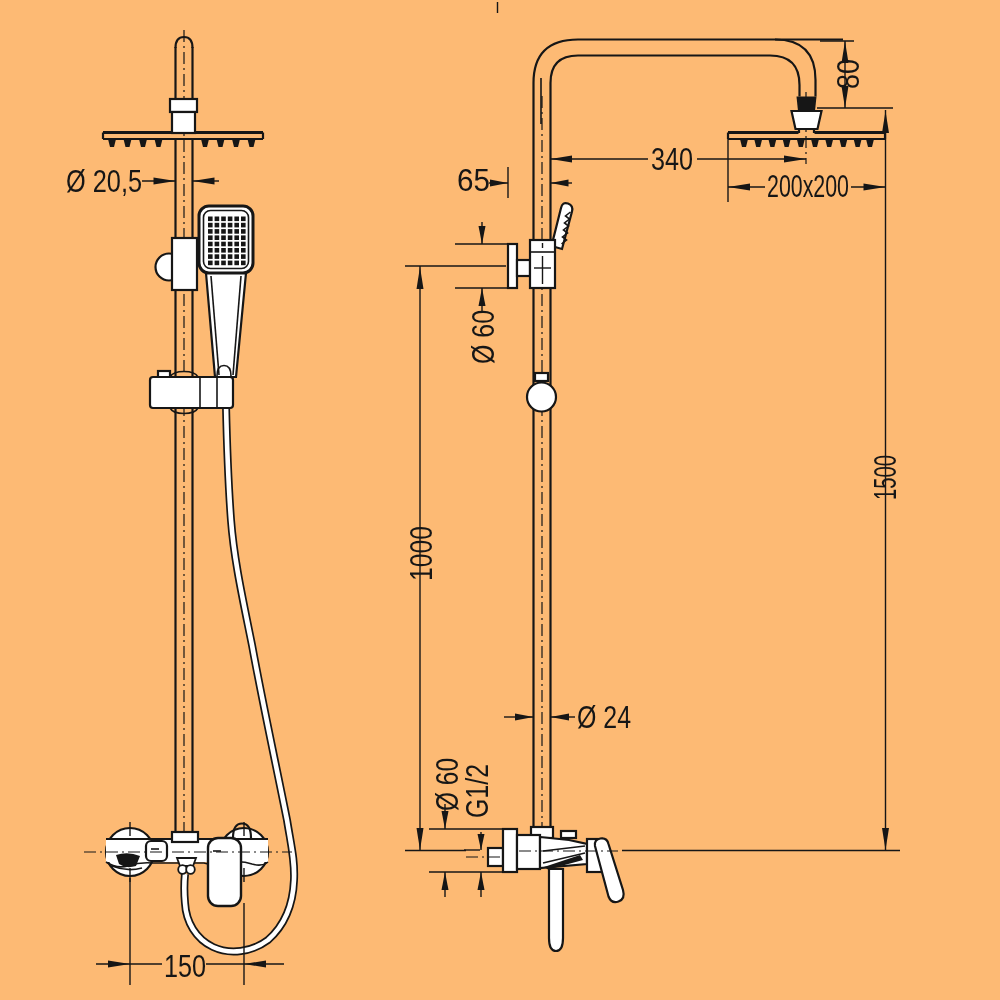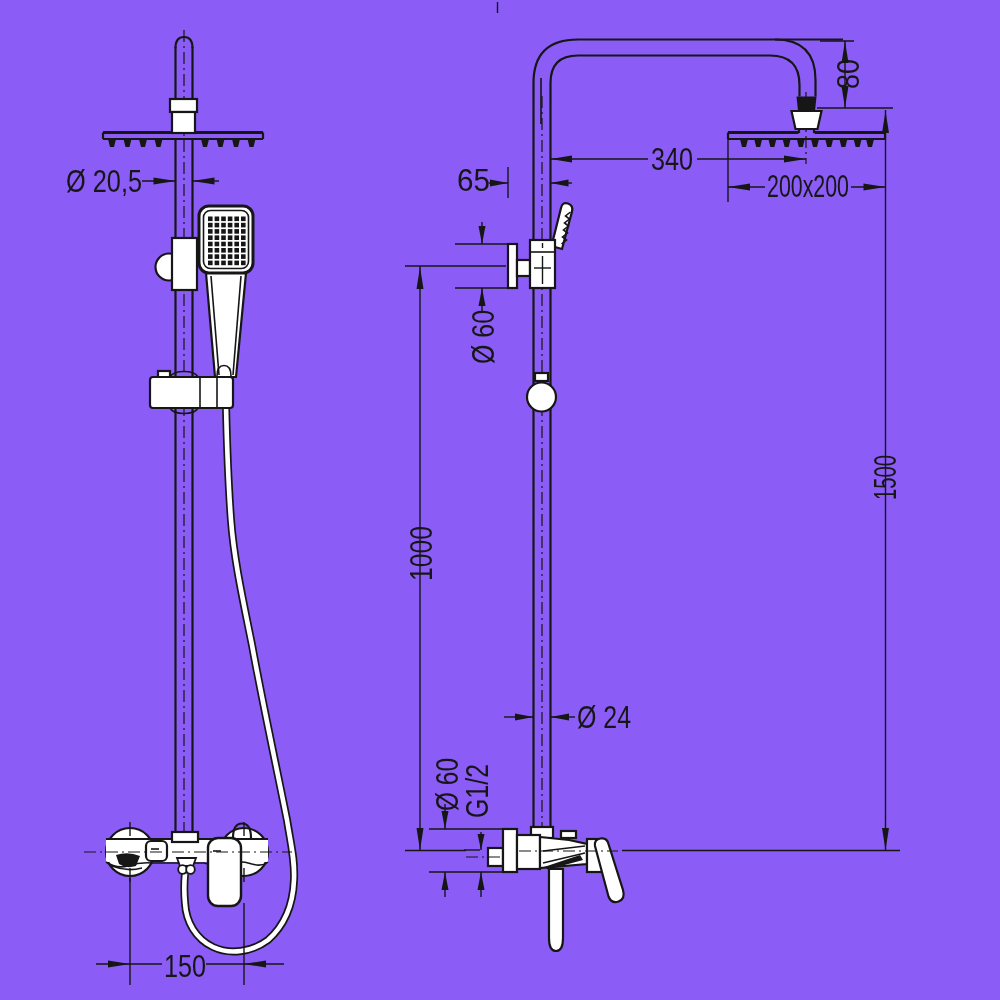--- a/index.html
+++ b/index.html
@@ -1,16 +1,16 @@
 <!DOCTYPE html>
 <html><head>
 <meta charset="utf-8">
 <style>
   html,body{margin:0;padding:0;background:#fff;}
-  .stage{width:1000px;height:1000px;position:relative;background:#8b5cf6;overflow:hidden;}
+  .stage{width:1000px;height:1000px;position:relative;background:#fdba74;overflow:hidden;}
   svg{display:block;}
   .ln{stroke:#161616;stroke-width:2.2;fill:none;stroke-linecap:butt;}
   .ln-th{stroke:#161616;stroke-width:1.6;fill:none;}
   .ln-bold{stroke:#161616;stroke-width:2.8;fill:none;}
   .wfill{fill:#ffffff;stroke:#161616;stroke-width:2.2;}
   .wfill-th{fill:#ffffff;stroke:#161616;stroke-width:1.8;}
   .blk{fill:#161616;stroke:none;}
   .dim{stroke:#161616;stroke-width:1.4;fill:none;}
   .cl{stroke:#161616;stroke-width:1.2;fill:none;stroke-dasharray:12 4 2 4;}
   .arr{fill:#161616;stroke:none;}

